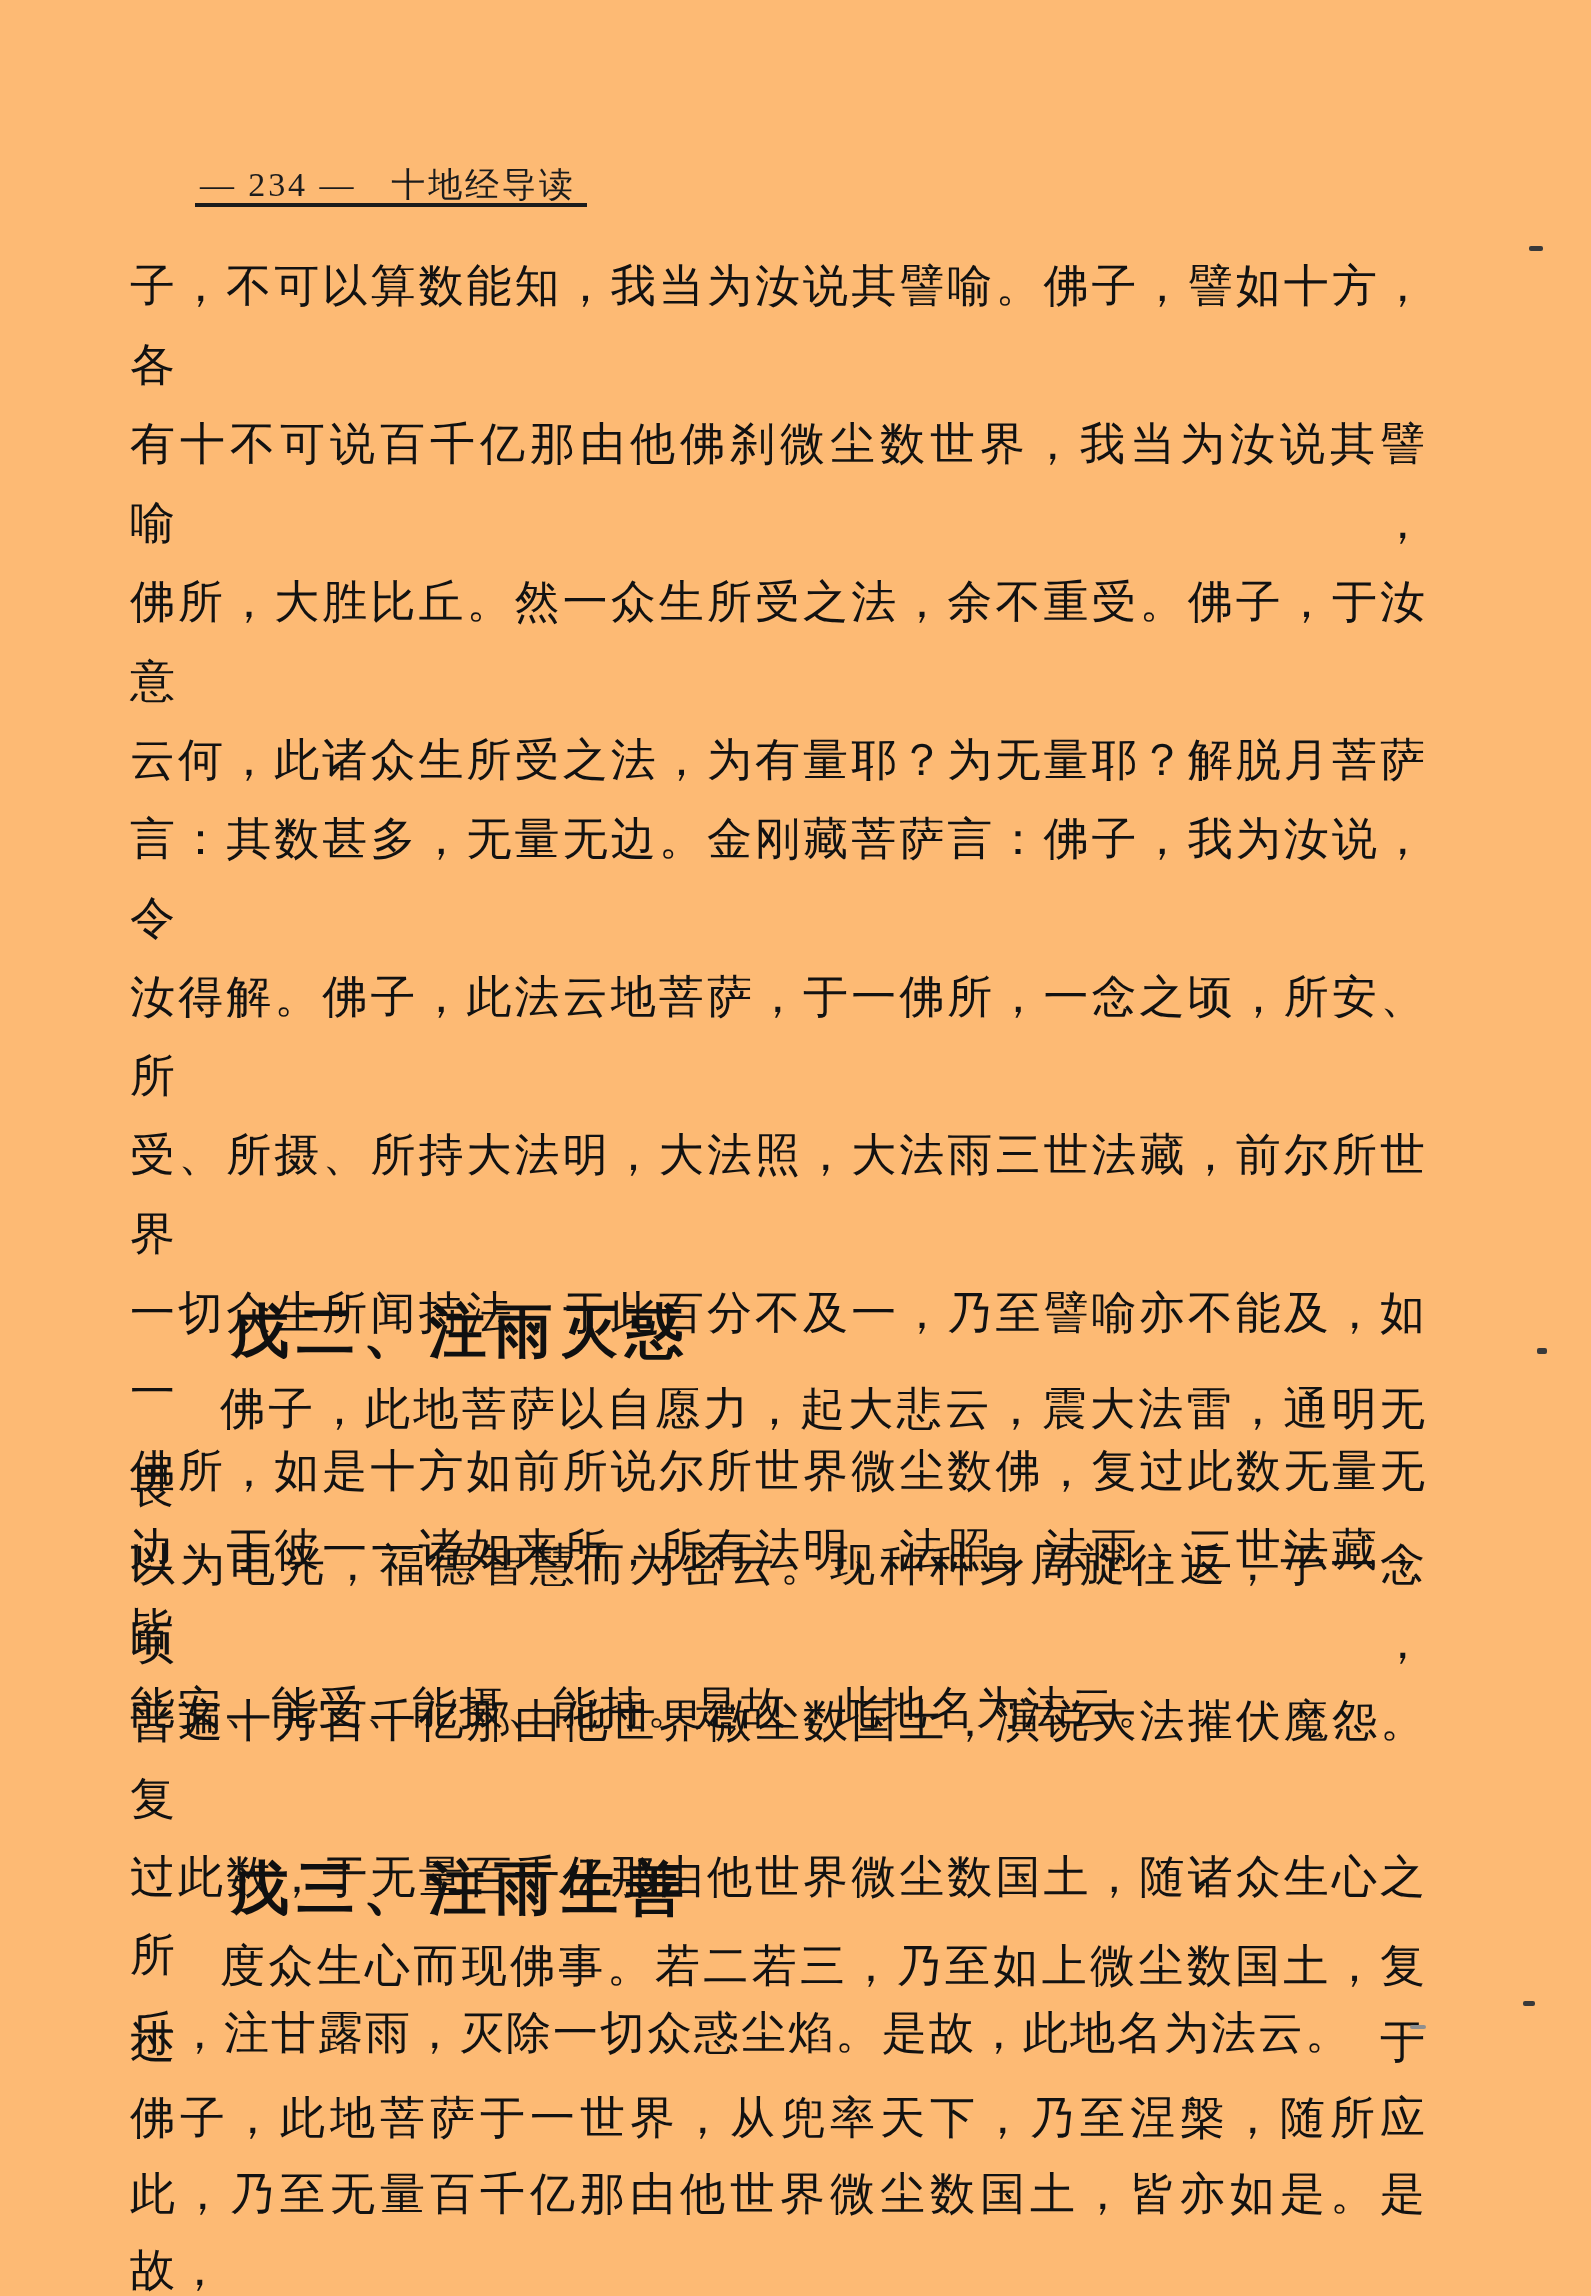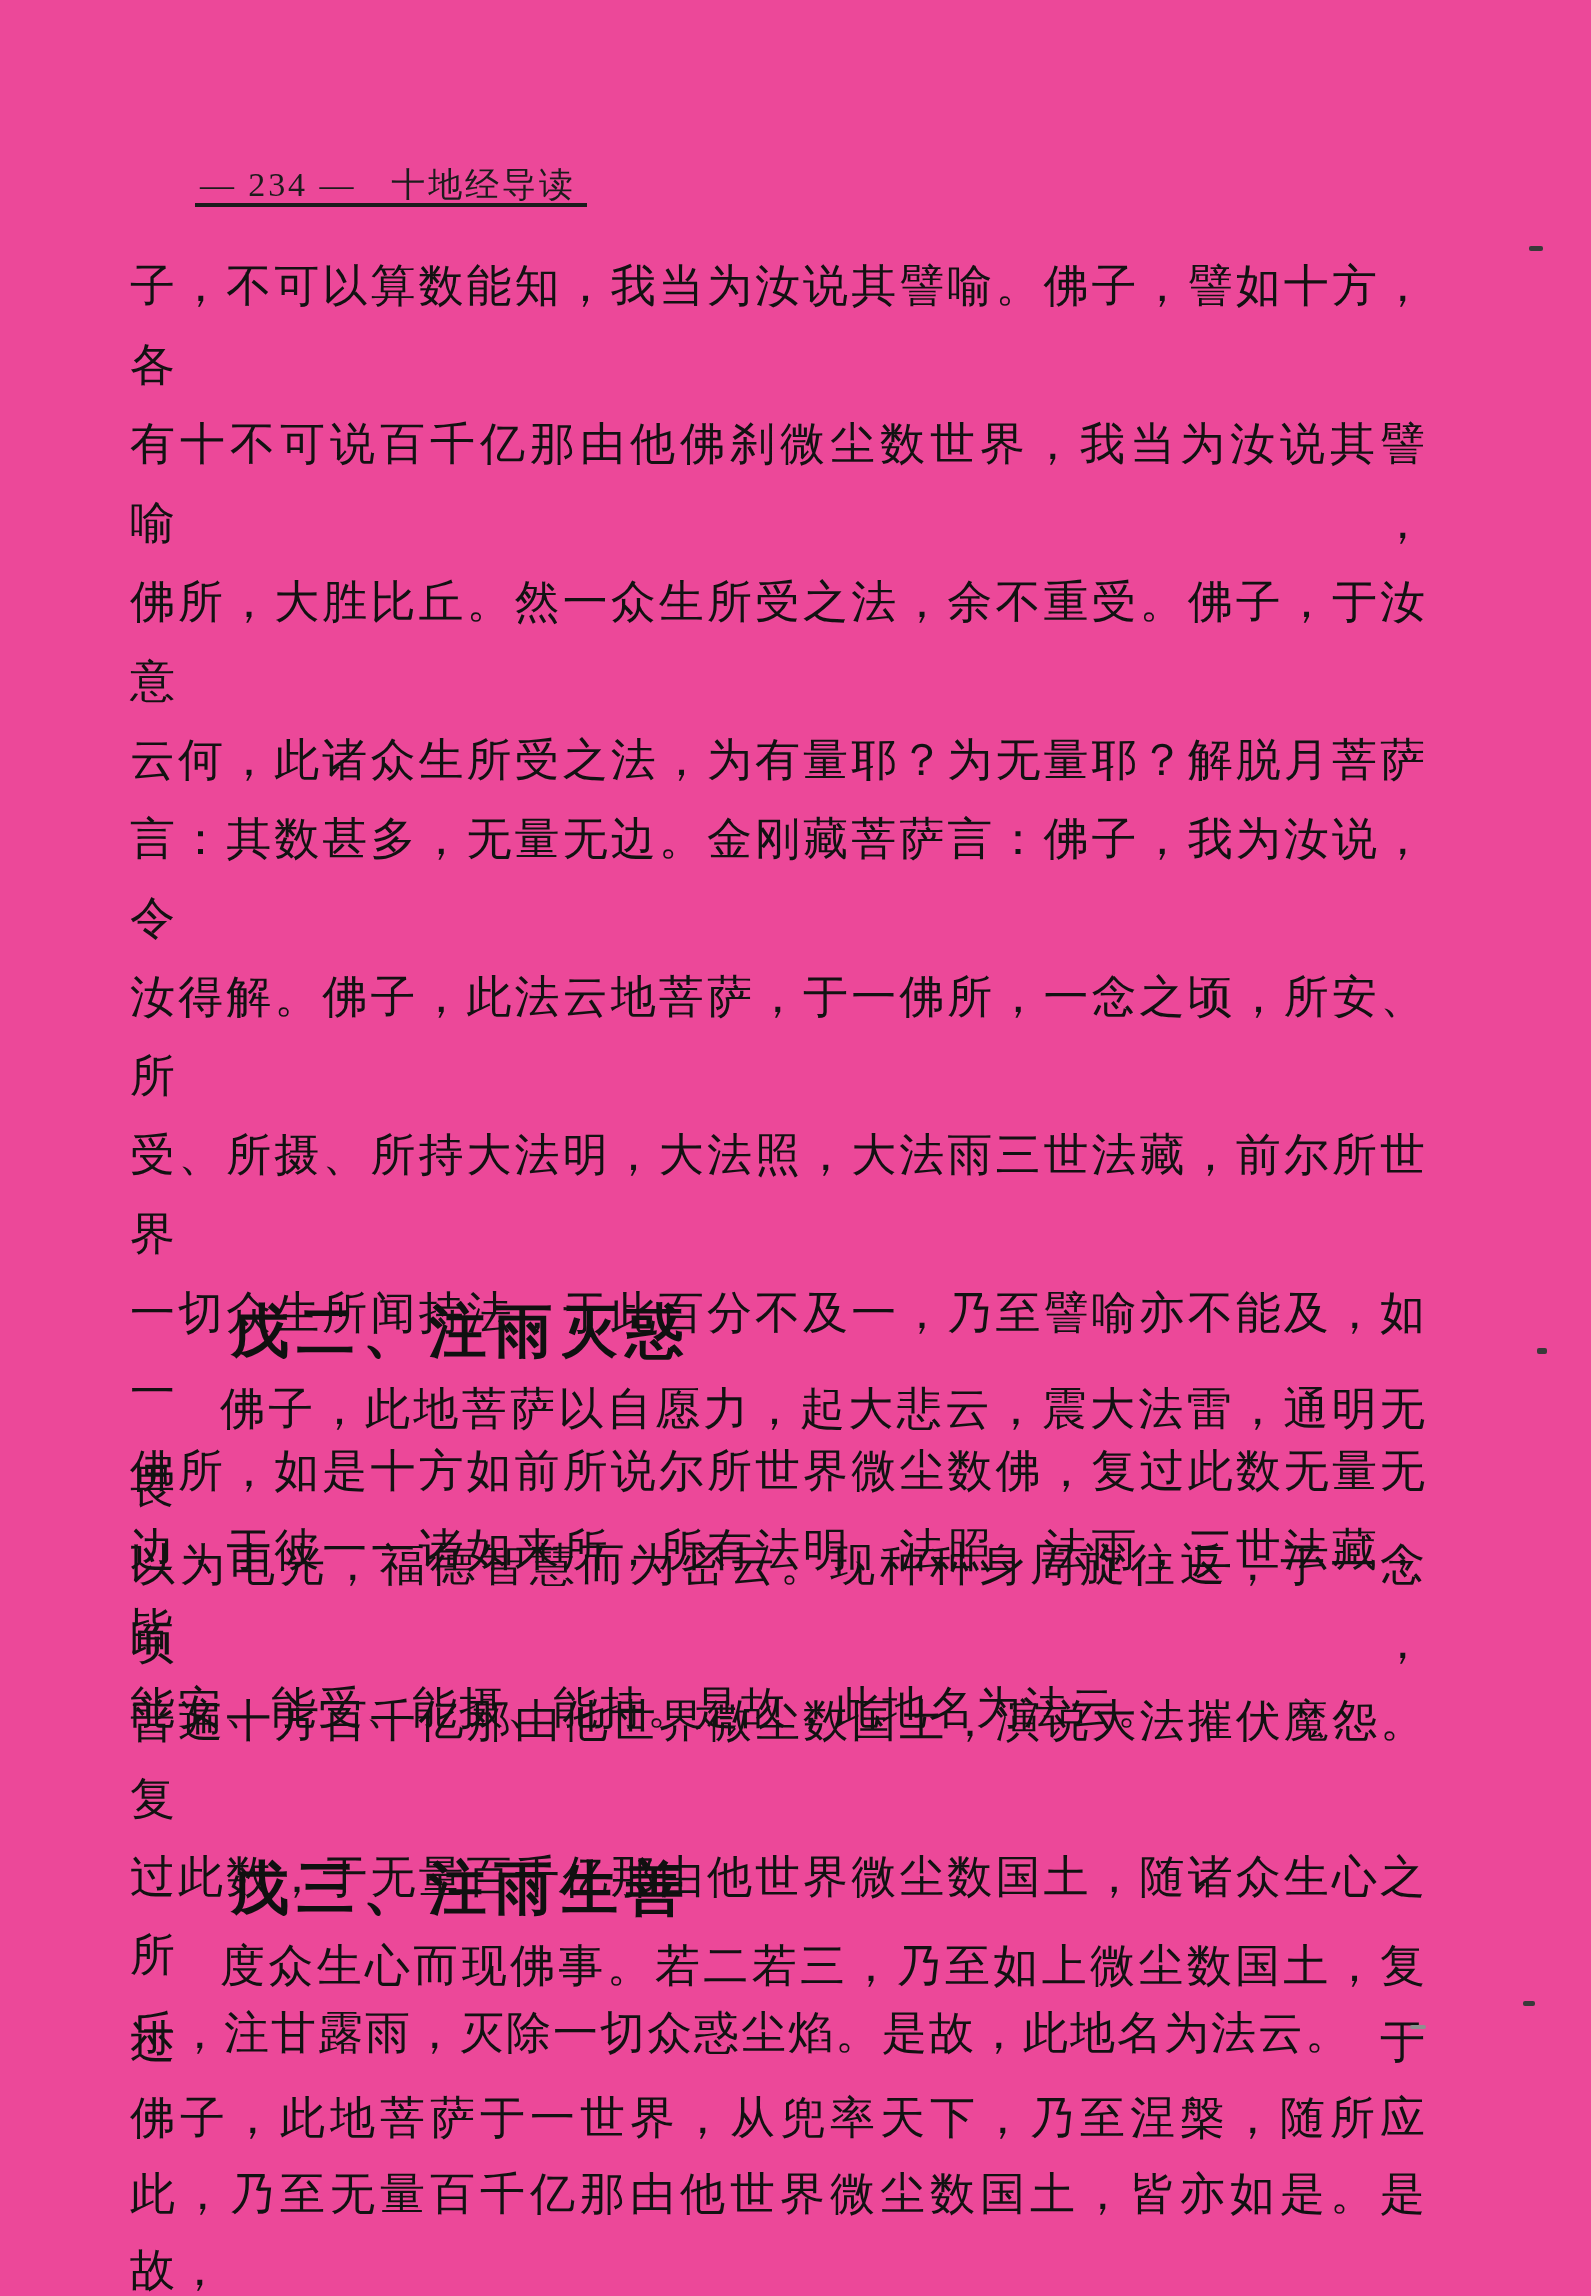--- a/index.html
+++ b/index.html
@@ -1,20 +1,20 @@
 <!DOCTYPE html>
 <html><head>
 <meta charset="utf-8">
 <style>
   html, body { margin: 0; padding: 0; background: #e8e8e8; }
   .page {
     position: relative;
     width: 1592px;
     height: 2297px;
-    background: #ec4899;
+    background: #fdba74;
     font-family: "Liberation Sans", sans-serif;
     color: #151515;
     overflow: hidden;
     margin: 0 auto;
   }
   .header {
     position: absolute;
     top: 162px;
     left: 200px;
     font-size: 34px;

